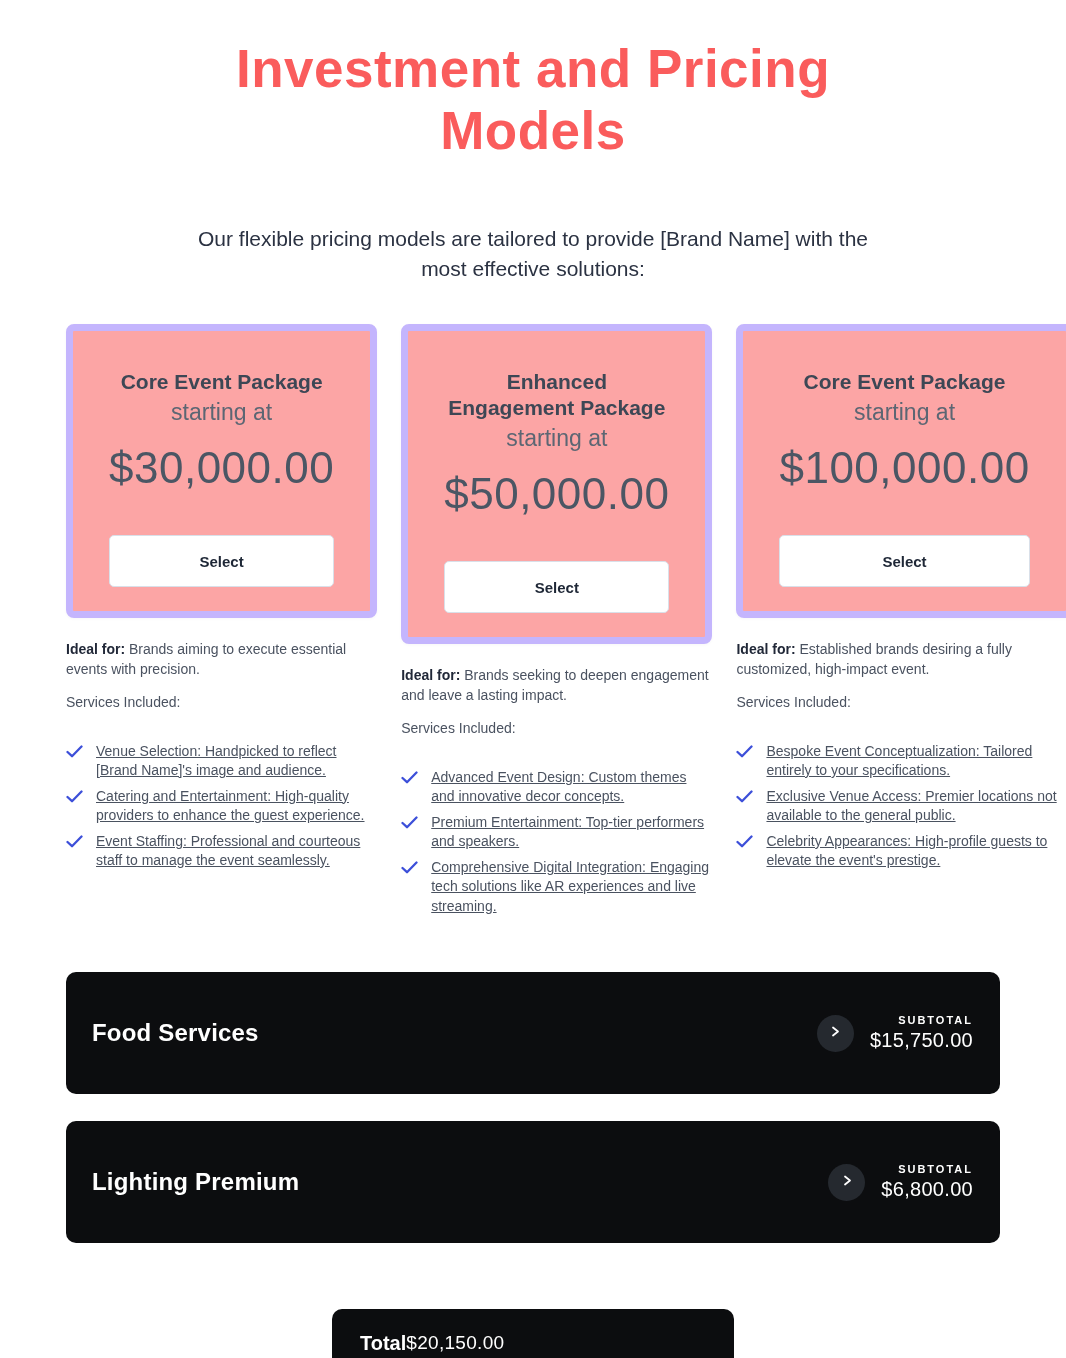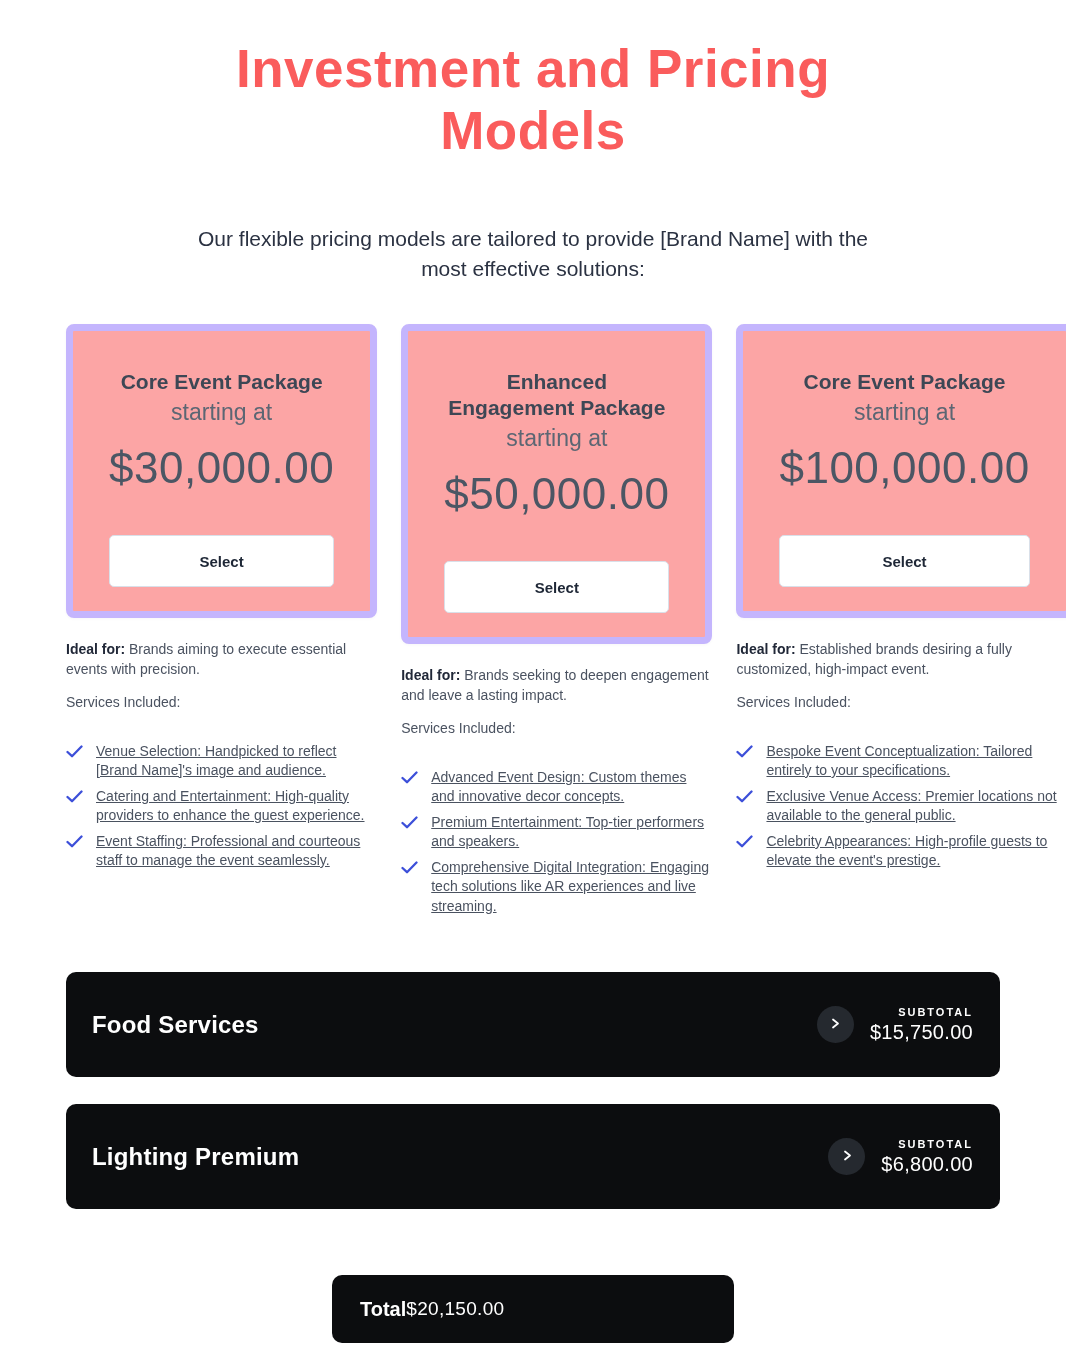--- a/index.html
+++ b/index.html
@@ -102,21 +102,21 @@
     margin-top: 3px;
     width: 17px;
     height: 13px;
     color: #3c4fd9;
   }
   .check-icon svg { display: block; }
 
   
   .bars { margin: 50px 66px 0; display: flex; flex-direction: column; gap: 27px; }
   .line-item-bar {
-    height: 105px;
+    height: 122px;
     background: #0c0d0f;
     border-radius: 10px;
     display: flex;
     align-items: center;
     justify-content: space-between;
     padding: 0 27px 0 26px;
     cursor: pointer;
   }
   .bar-name {
     font-size: 24px;

